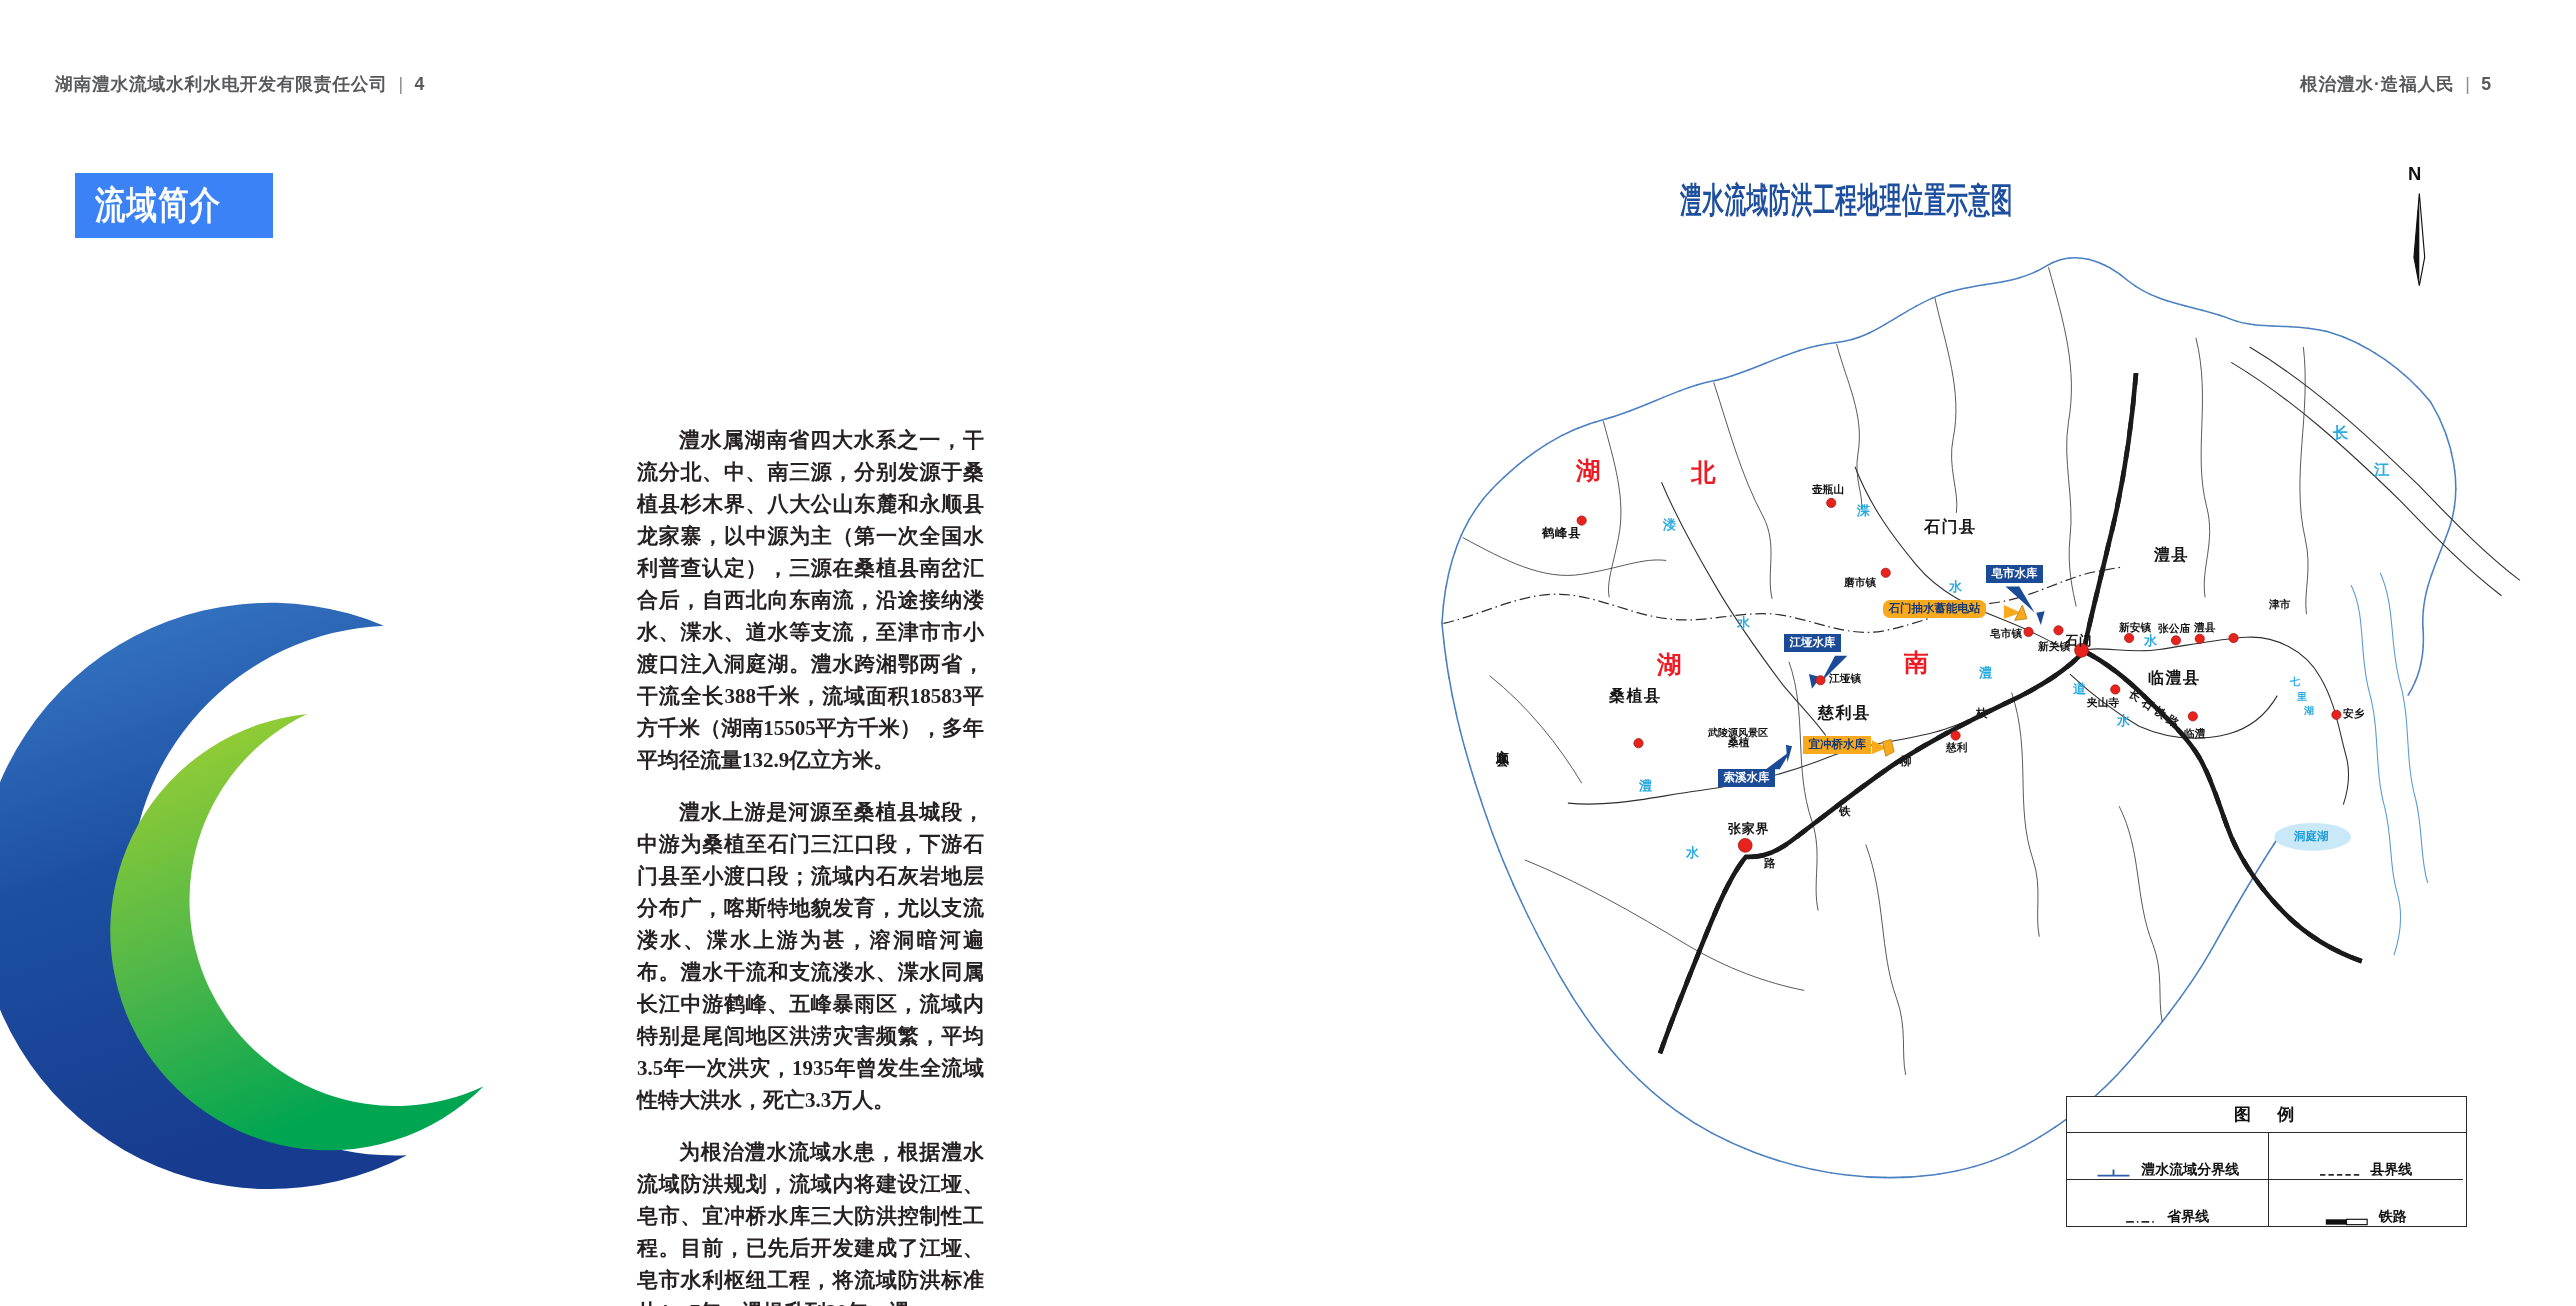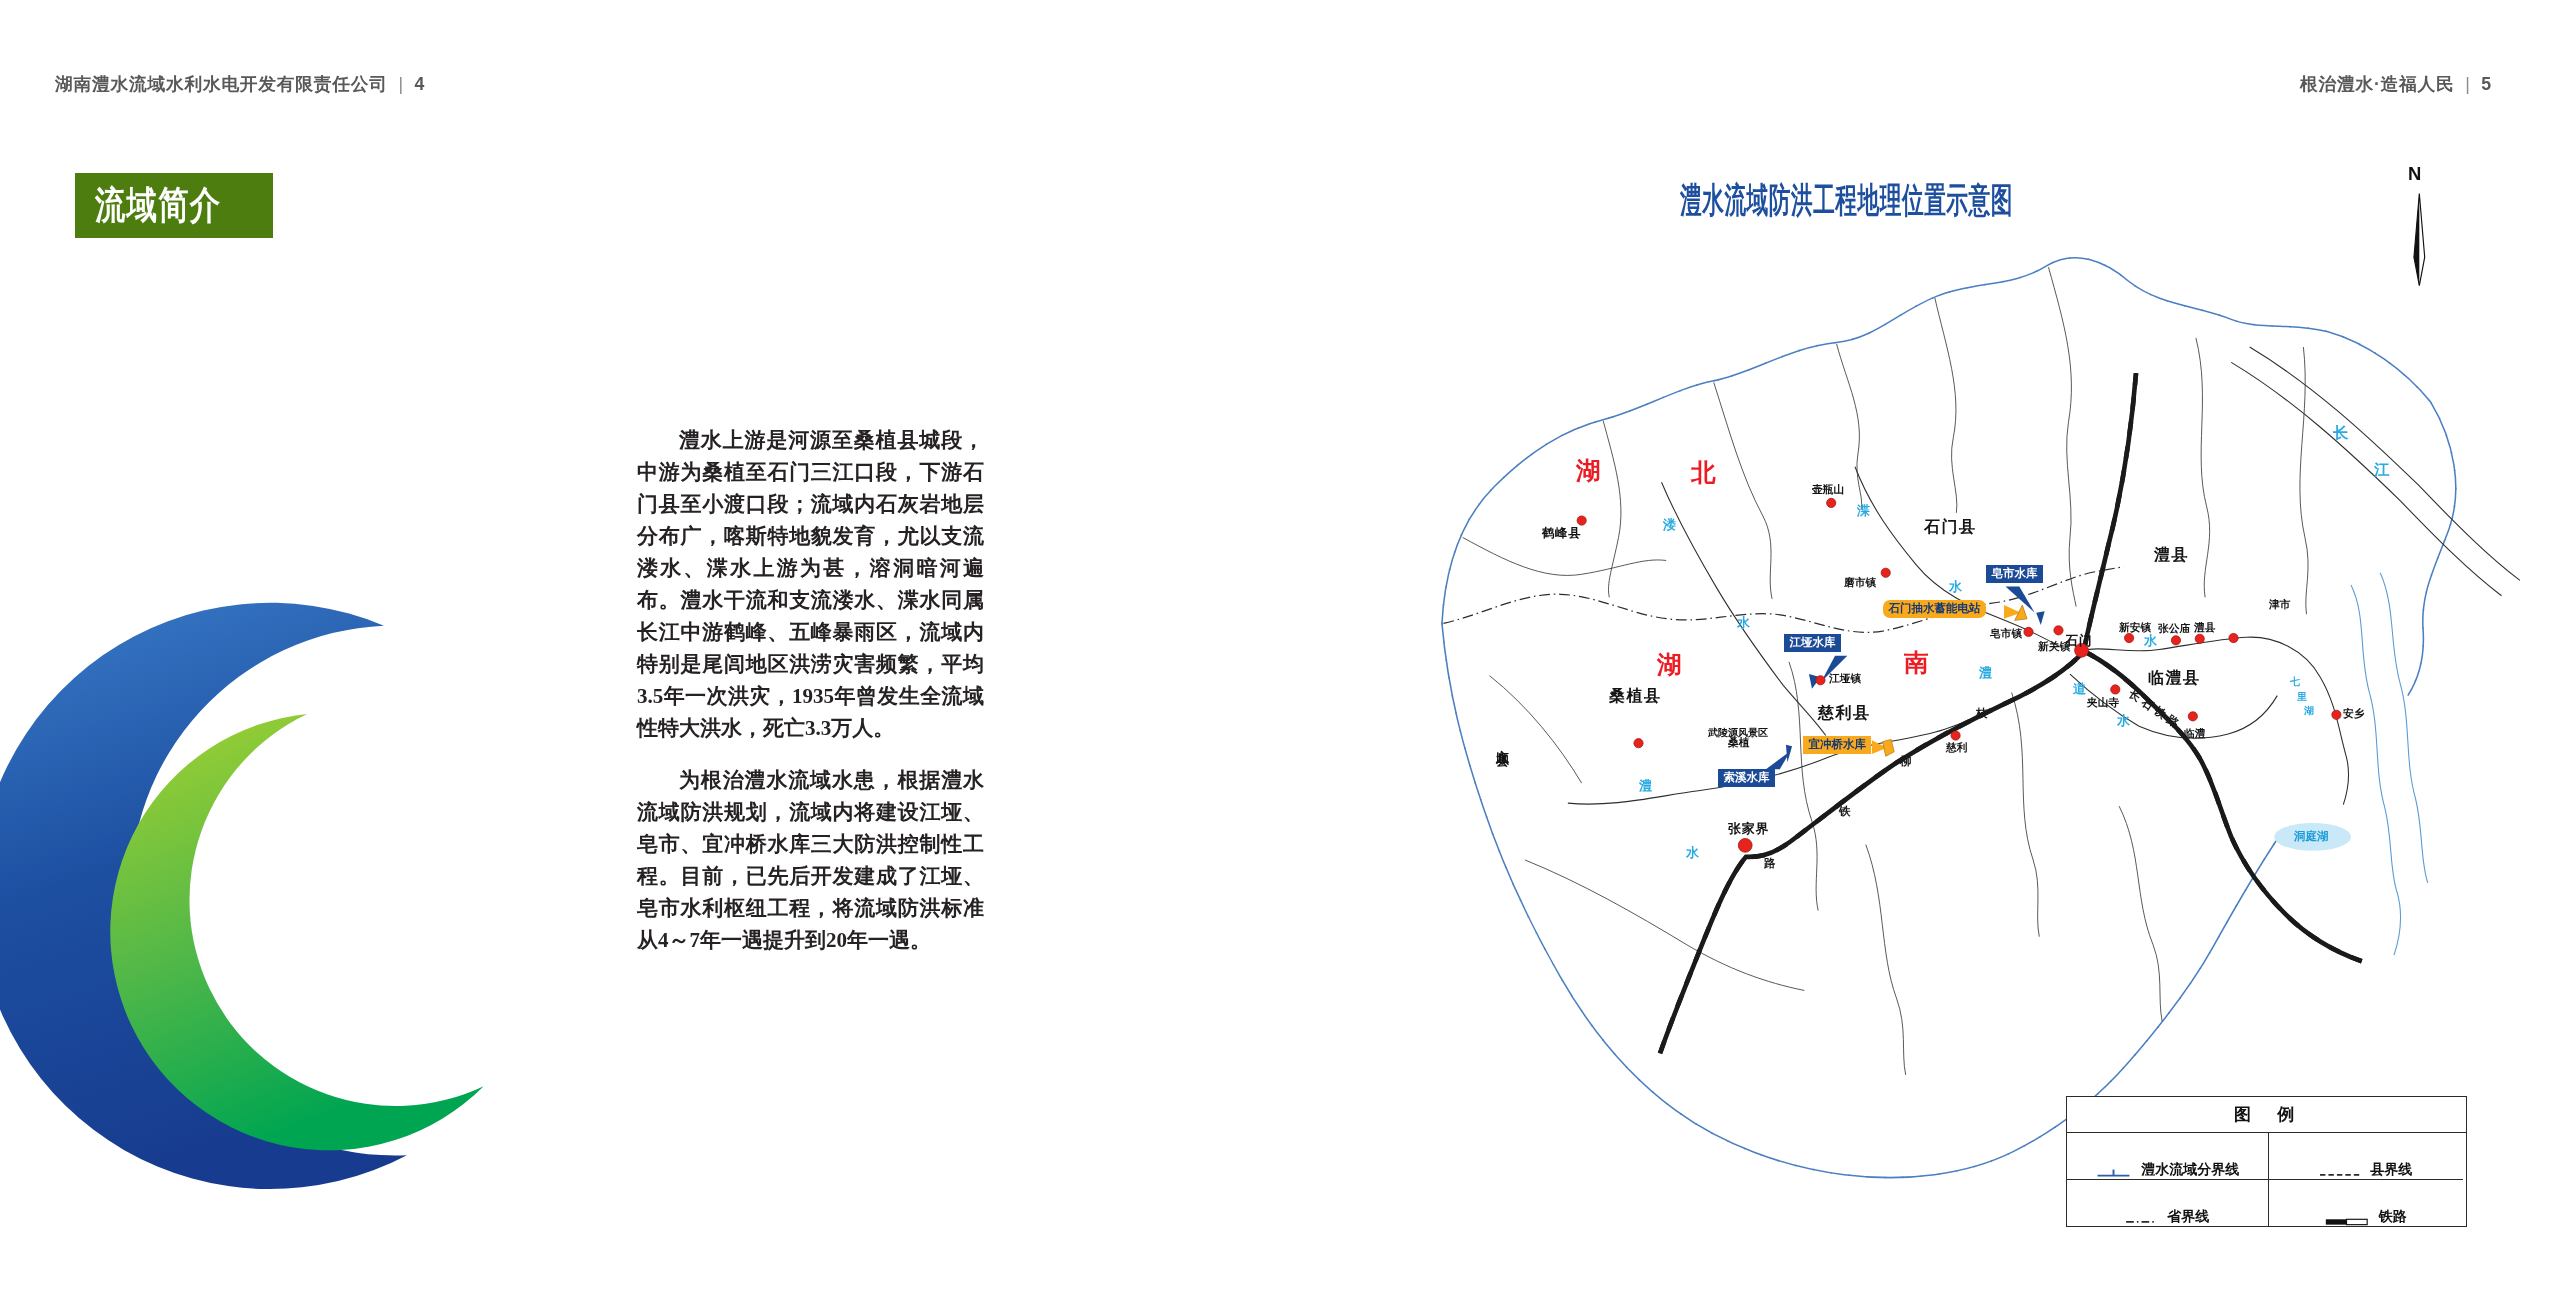--- a/index.html
+++ b/index.html
@@ -4,21 +4,21 @@
 <style>
   html,body{margin:0;padding:0;background:#e8e8e8;}
   .spread{position:relative;width:2576px;height:1306px;background:#ffffff;overflow:hidden;
           font-family:"Liberation Sans",sans-serif;color:#231f20;}
   
   .pg-header{position:absolute;top:72px;font-size:17.7px;font-weight:bold;color:#58595b;letter-spacing:0.8px;white-space:nowrap;}
   .pg-header .sep{margin:0 10.7px;color:#8a8b8e;font-weight:normal;}
   .hdr-left{left:55px;}
   .hdr-right{right:84px;}
   
-  .section-box{position:absolute;left:75px;top:173px;height:65px;background:#4d7c0f;color:#fff;
+  .section-box{position:absolute;left:75px;top:173px;height:65px;background:#3b82f6;color:#fff;
                display:flex;align-items:center;padding:0 20px;font-family:Liberation Serif, serif;}
   .section-box .tx{font-size:38px;font-weight:bold;display:inline-block;transform:scaleX(.8);transform-origin:left center;letter-spacing:1.5px;white-space:nowrap;}
   
   .body-text{position:absolute;left:637px;top:424px;width:347px;font-family:"Liberation Serif",serif;
              font-size:21px;font-weight:bold;line-height:32px;text-align:justify;color:#262223;}
   .body-text p{margin:0 0 20px 0;text-indent:2em;}
   
   .map-title{position:absolute;left:1680px;top:177px;color:#1e4f9e;font-weight:bold;font-size:35px;white-space:nowrap;}
   .map-title .tx{display:inline-block;transform:scaleX(.62);transform-origin:left center;letter-spacing:0.8px;}
   
@@ -99,20 +99,21 @@
           <stop offset="0.55" stop-color="#29abe2"></stop>
           <stop offset="1" stop-color="#0e89c6"></stop>
       </linearGradient>
     </defs>
     <path d="M530,100 A382,382 0 1 0 560,790 A272,272 0 1 1 530,100 Z" fill="url(#gB)"></path>
     <path d="M430,215 A285,285 0 1 0 660,700 A215,215 0 1 1 430,215 Z" fill="url(#gG)"></path>
     <path d="M235,345 A190,190 0 1 0 420,700 A150,150 0 1 1 235,345 Z" fill="url(#gC)"></path>
   </svg>
 
   <div class="body-text">
+    <p>澧水属湖南省四大水系之一，干流分北、中、南三源，分别发源于桑植县杉木界、八大公山东麓和永顺县龙家寨，以中源为主（第一次全国水利普查认定），三源在桑植县南岔汇合后，自西北向东南流，沿途接纳溇水、渫水、道水等支流，至津市市小渡口注入洞庭湖。澧水跨湘鄂两省，干流全长388千米，流域面积18583平方千米（湖南15505平方千米），多年平均径流量132.9亿立方米。</p>
     <p>澧水上游是河源至桑植县城段，中游为桑植至石门三江口段，下游石门县至小渡口段；流域内石灰岩地层分布广，喀斯特地貌发育，尤以支流溇水、渫水上游为甚，溶洞暗河遍布。澧水干流和支流溇水、渫水同属长江中游鹤峰、五峰暴雨区，流域内特别是尾闾地区洪涝灾害频繁，平均3.5年一次洪灾，1935年曾发生全流域性特大洪水，死亡3.3万人。</p>
     <p>为根治澧水流域水患，根据澧水流域防洪规划，流域内将建设江垭、皂市、宜冲桥水库三大防洪控制性工程。目前，已先后开发建成了江垭、皂市水利枢纽工程，将流域防洪标准从4～7年一遇提升到20年一遇。</p>
   </div>
 
   <div class="map-title">
     <span class="tx">澧水流域防洪工程地理位置示意图</span>
   </div>
 
   <div class="compass-n">N</div>
 

